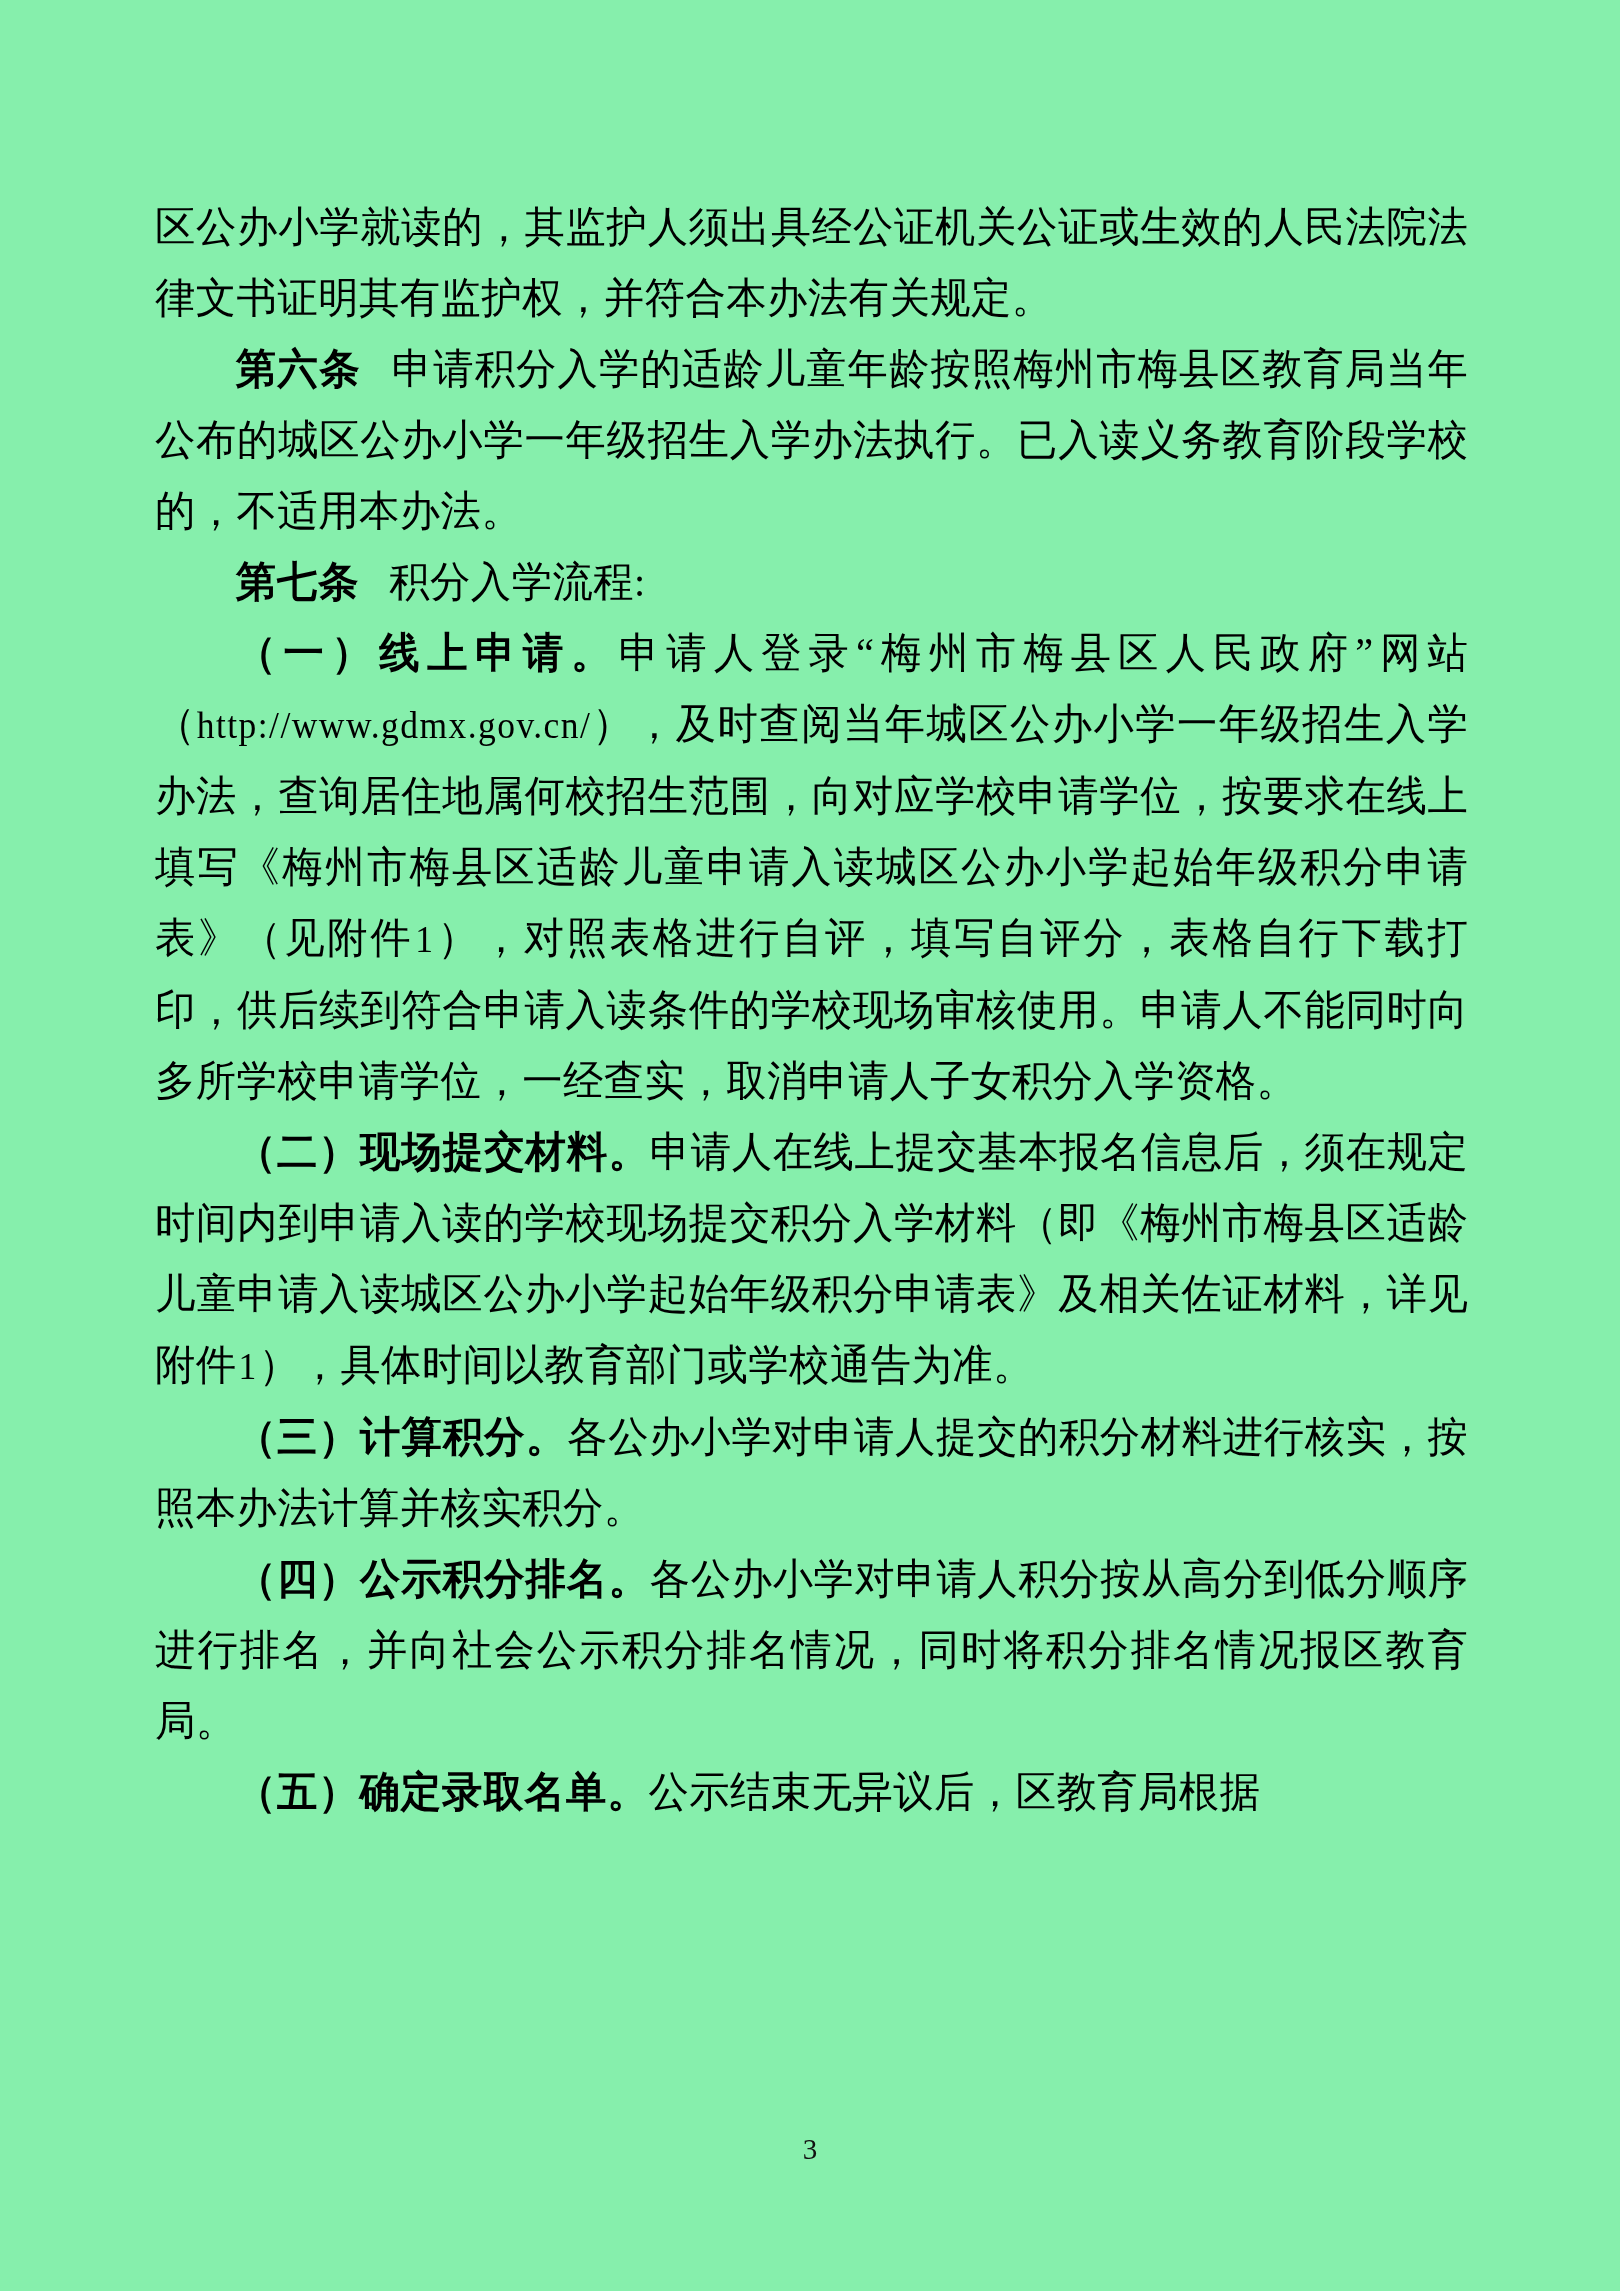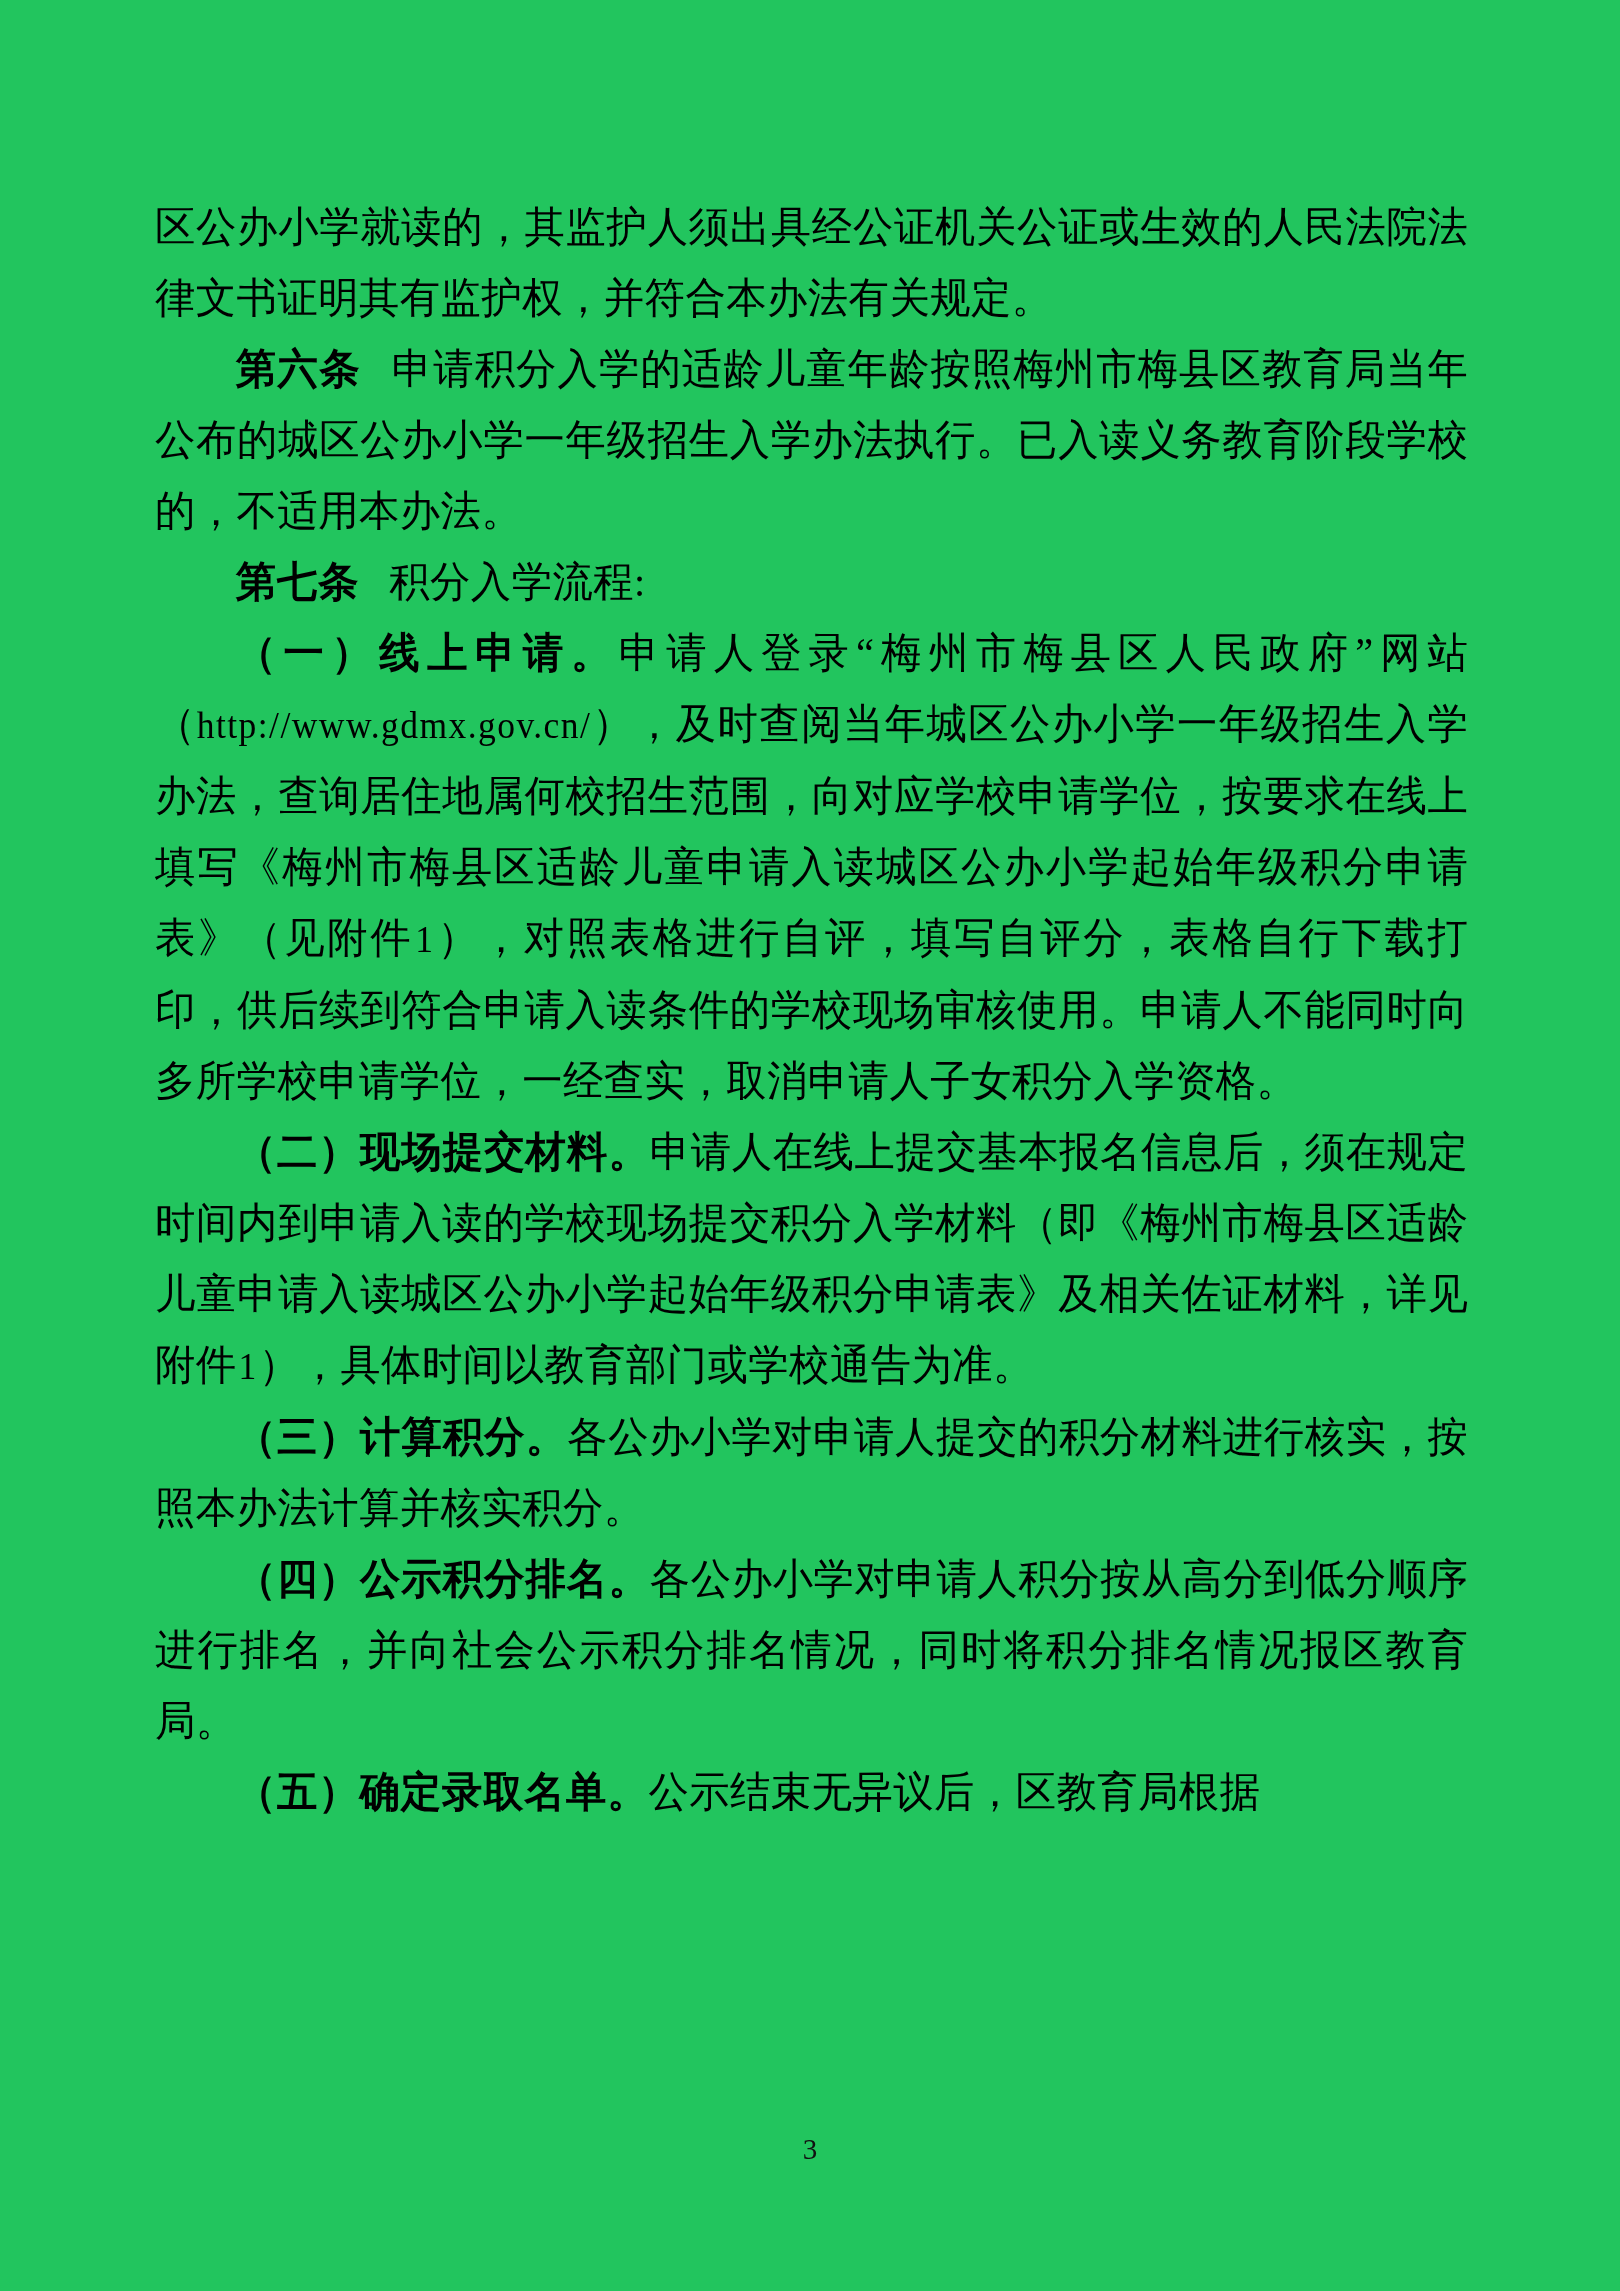--- a/index.html
+++ b/index.html
@@ -9,21 +9,21 @@
     background: #ffffff;
   }
   body {
     font-family: "Liberation Serif", "DejaVu Serif", serif;
     color: #000000;
   }
   .page {
     position: relative;
     width: 1620px;
     height: 2292px;
-    background: #22c55e;
+    background: #86efac;
     margin: 0 auto;
     overflow: hidden;
     box-sizing: border-box;
   }
   .content {
     position: absolute;
     left: 155px;
     top: 192px;
     width: 1313px;
   }

